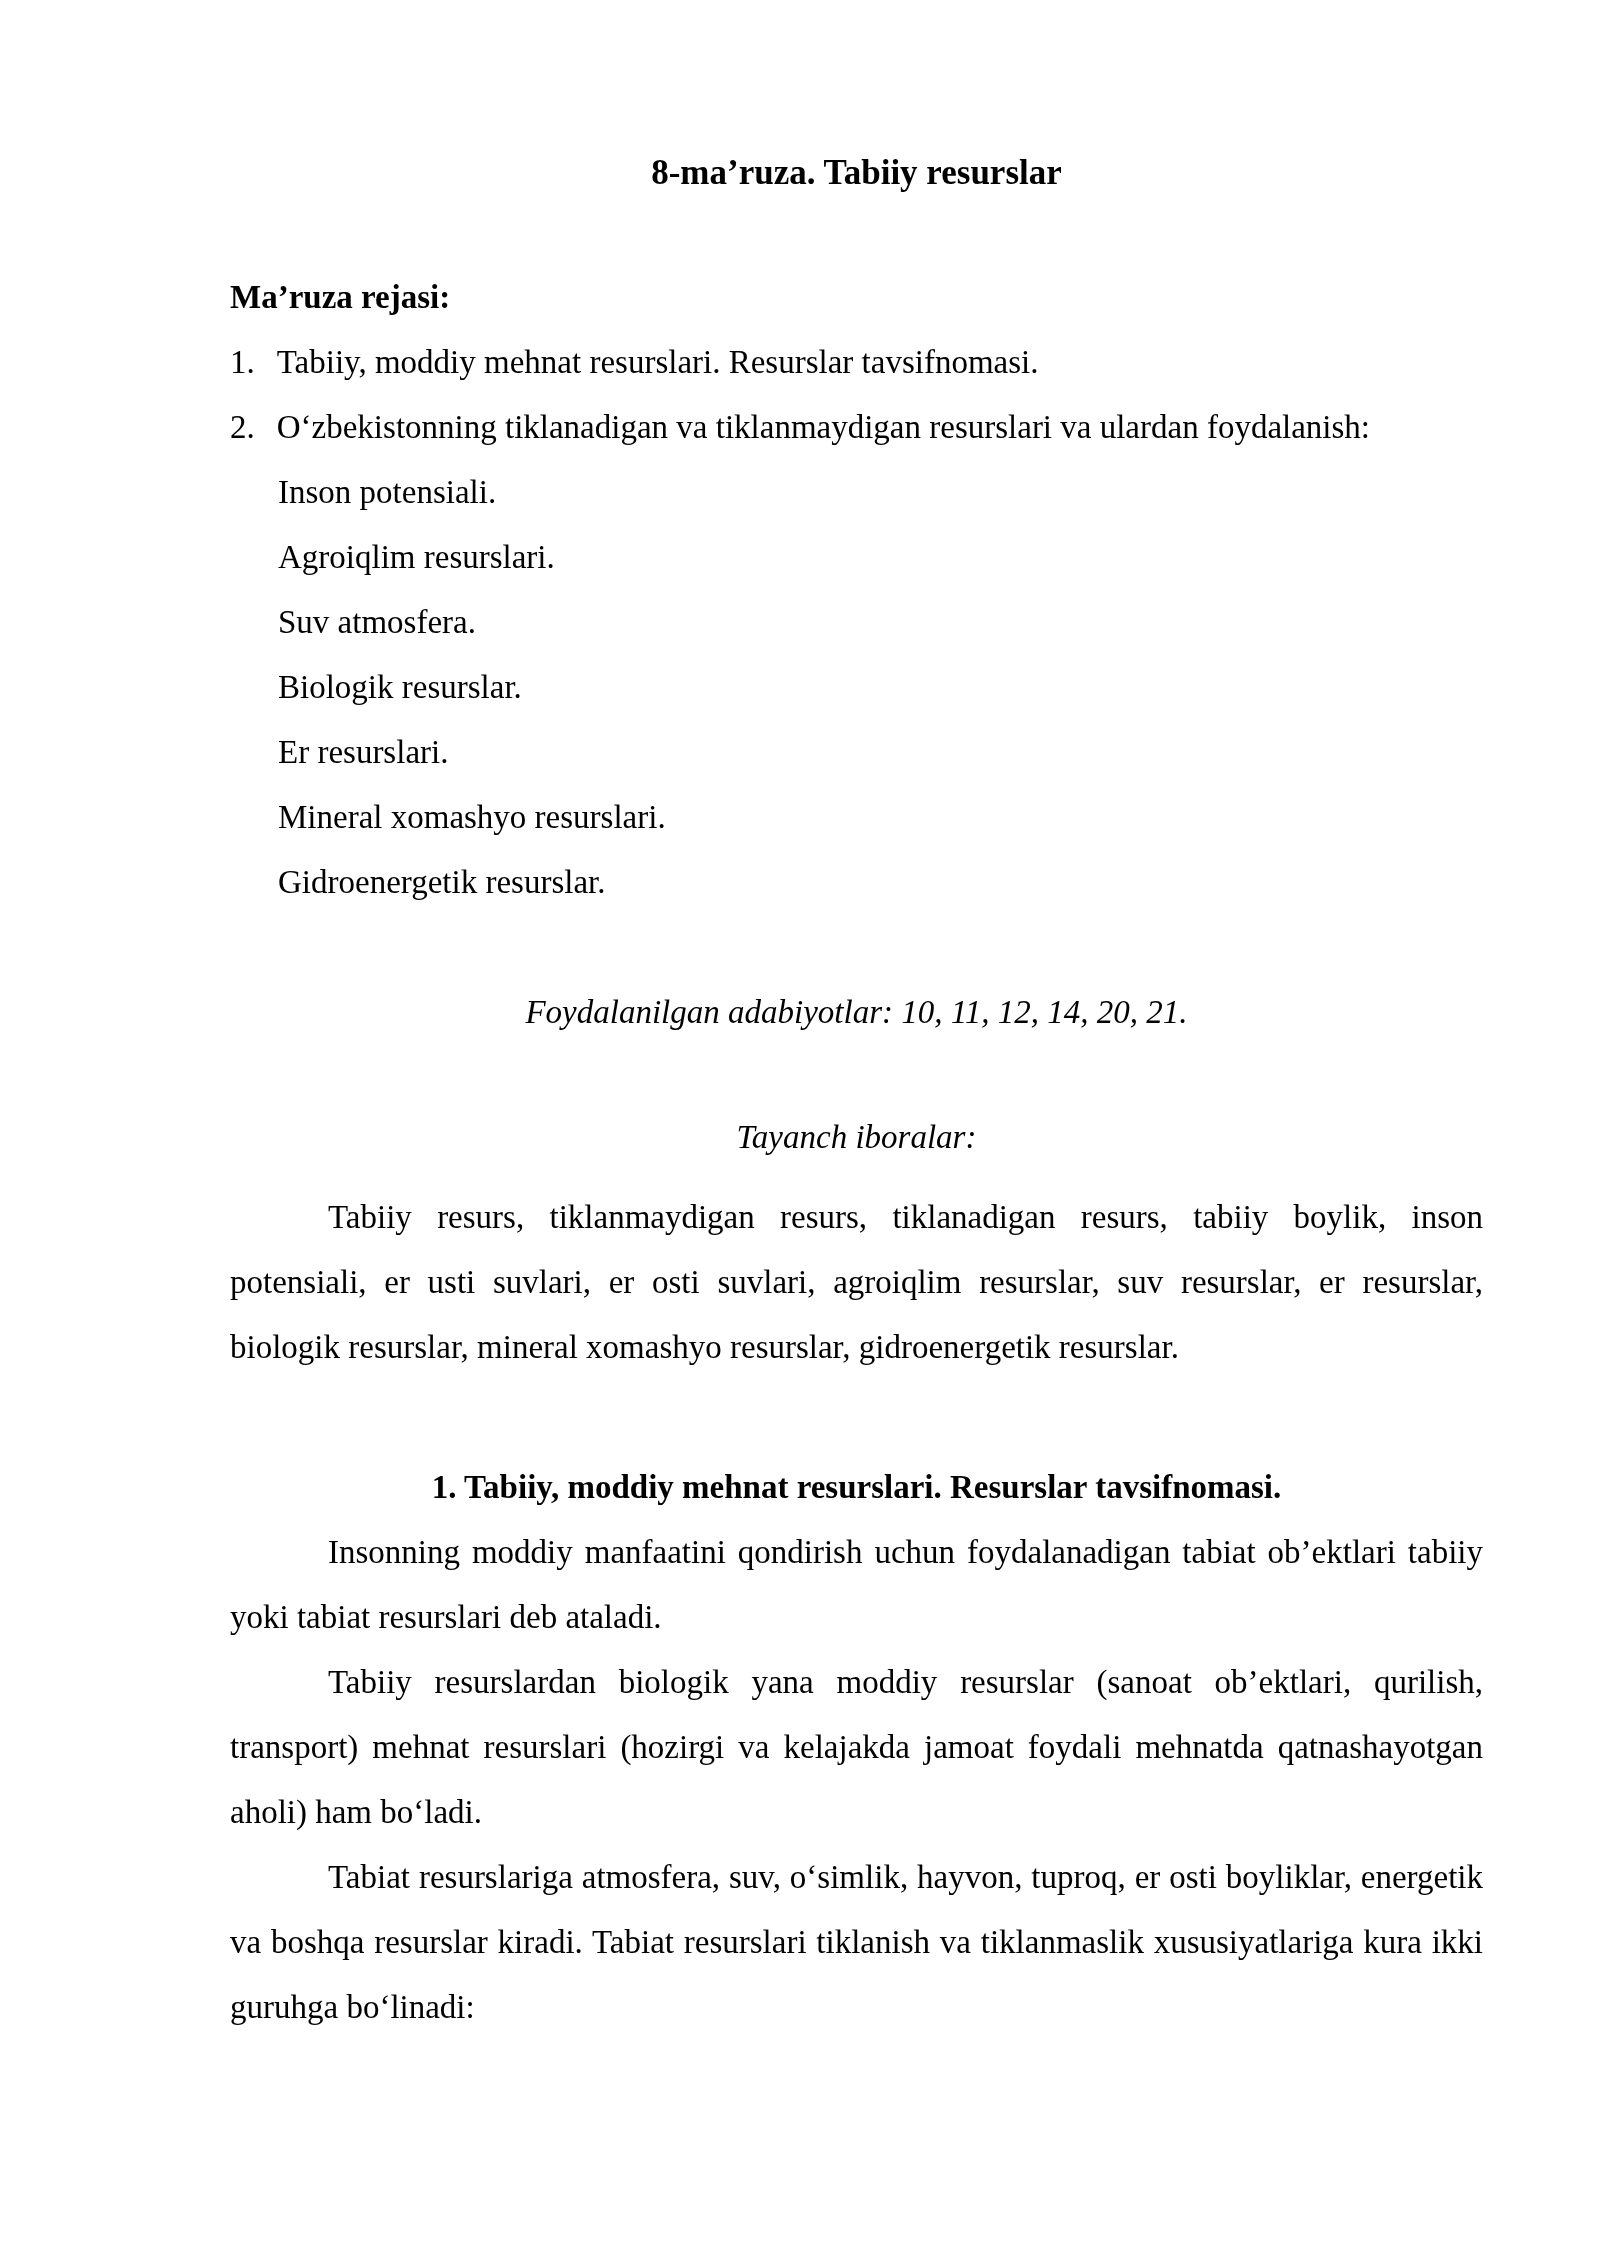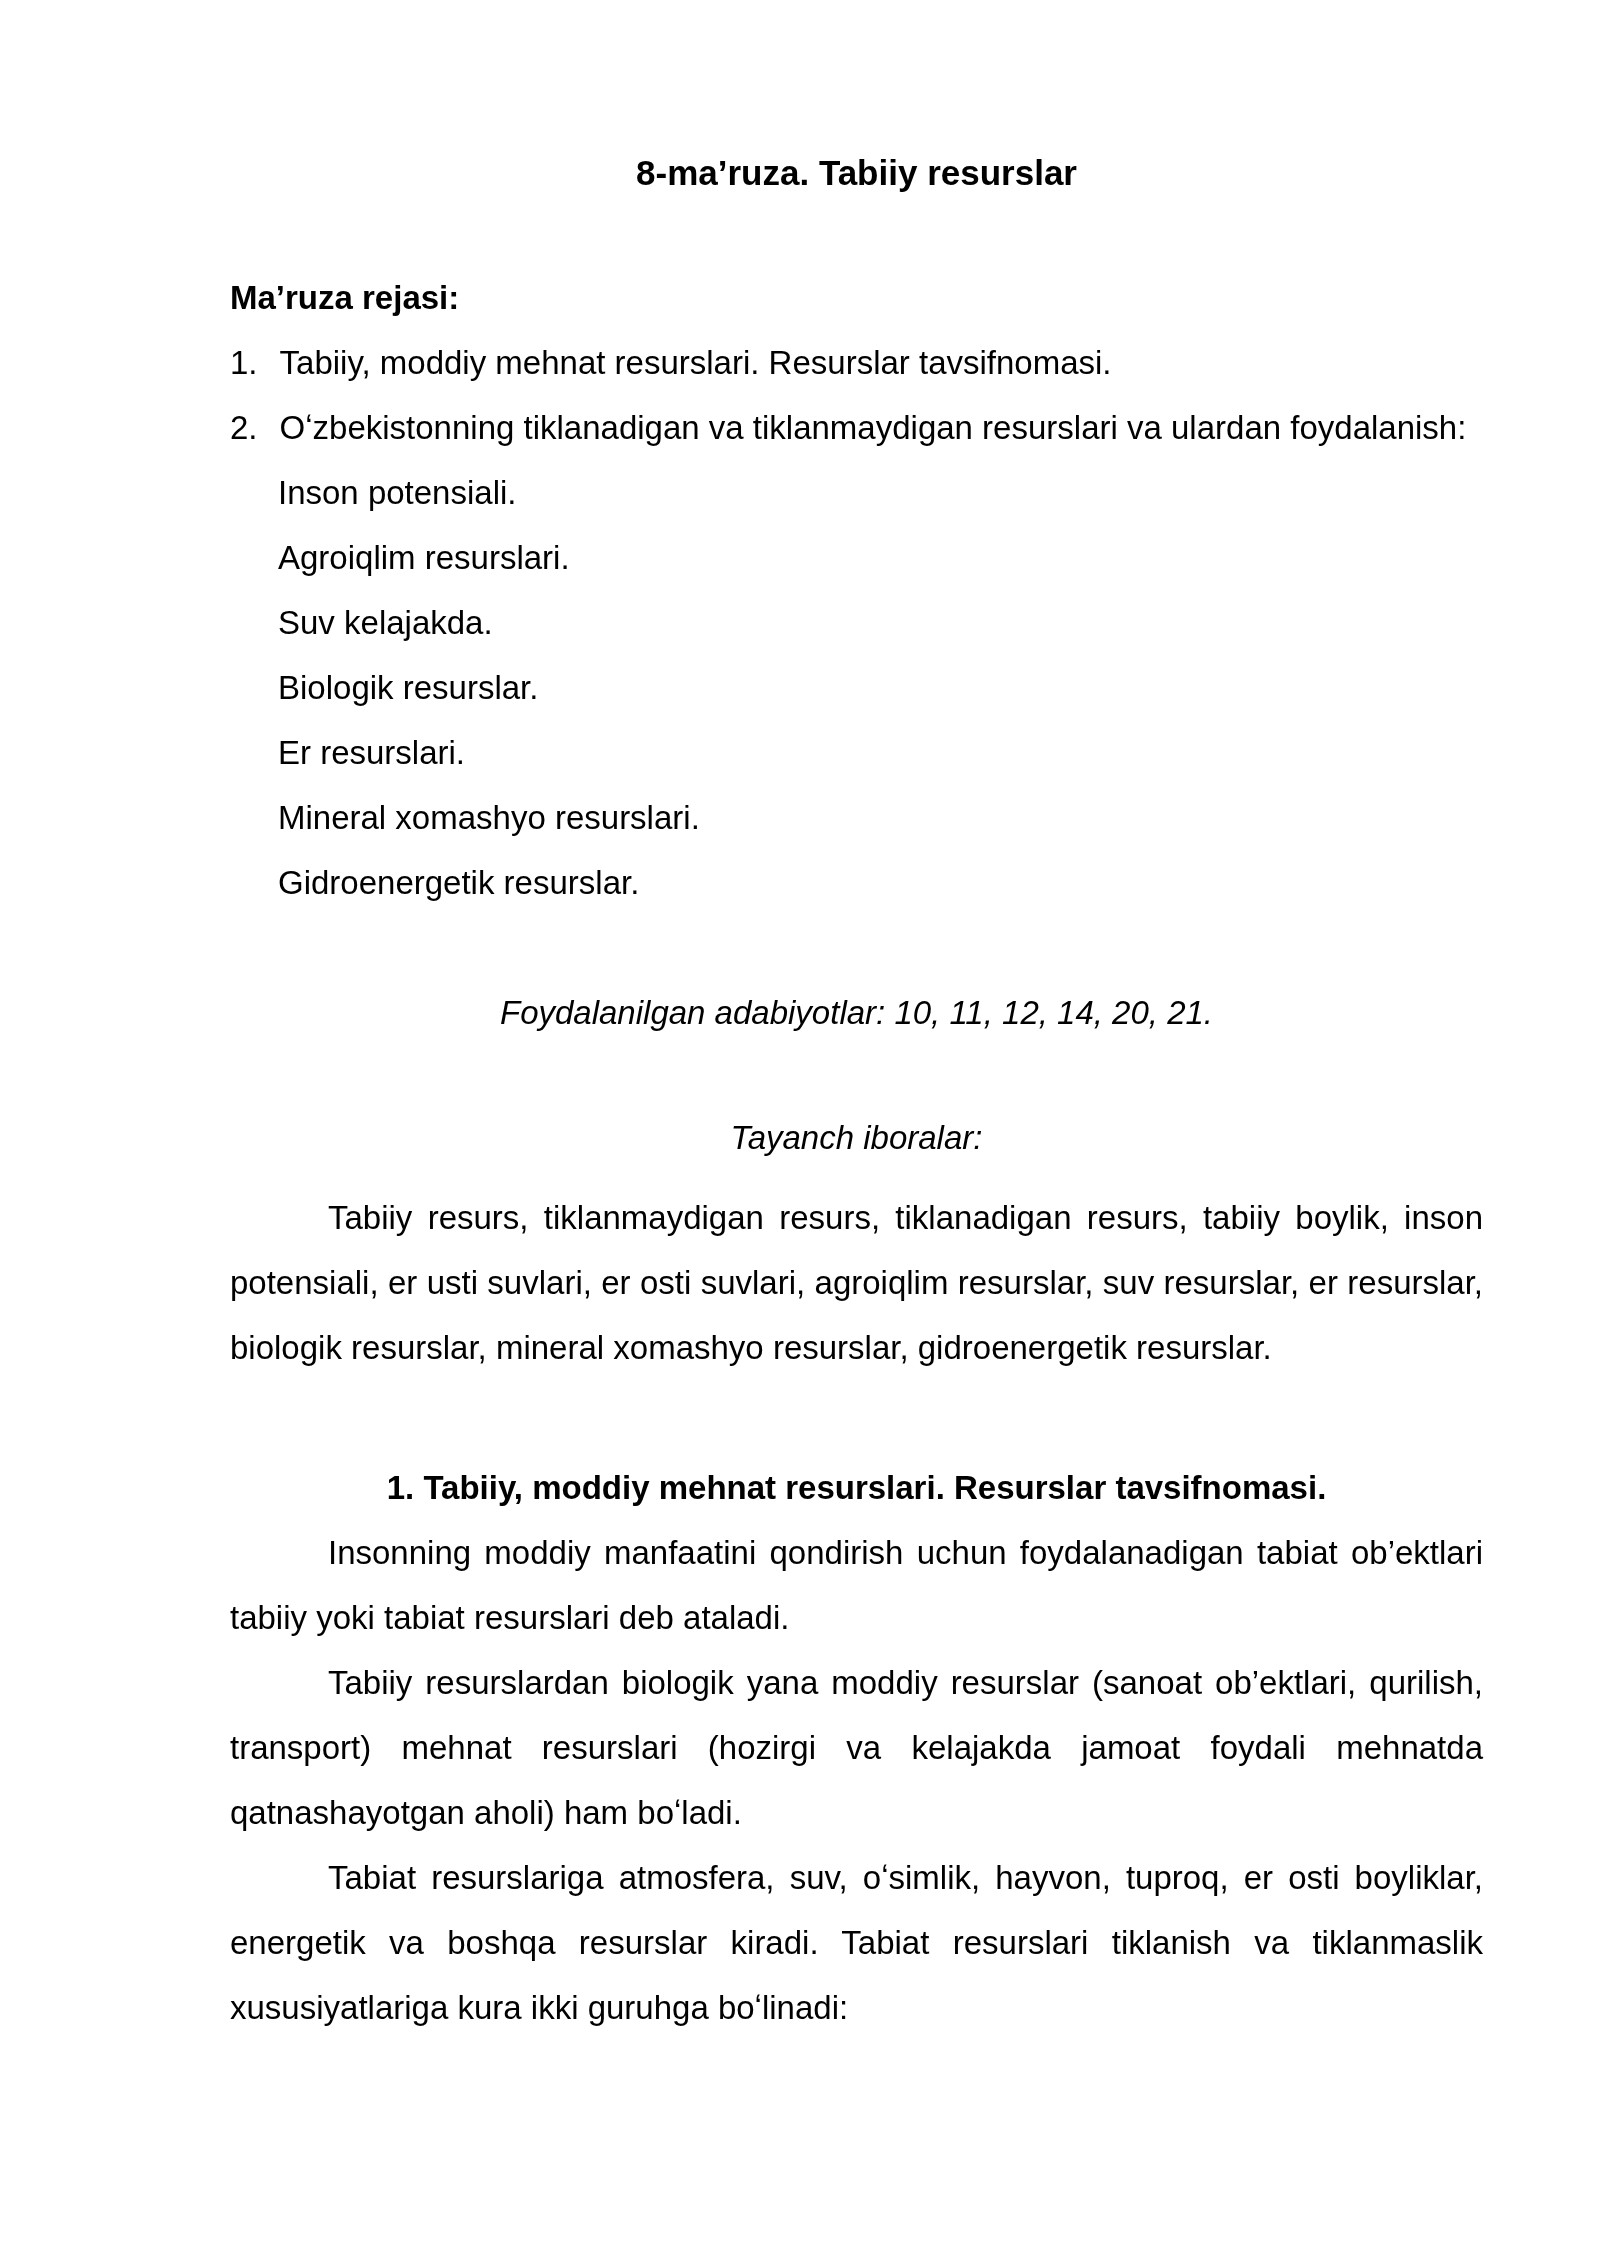--- a/index.html
+++ b/index.html
@@ -6,21 +6,21 @@
     margin: 0;
     padding: 0;
     background: #ffffff;
   }
   .page {
     position: relative;
     width: 1600px;
     height: 2262px;
     background: #ffffff;
     color: #000000;
-    font-family: Liberation Sans, sans-serif;
+    font-family: Liberation Serif, serif;
     font-size: 33px;
     line-height: 65px;
     box-sizing: border-box;
     padding: 140px 117px 0 230px;
     overflow: hidden;
     border-radius: 30px;
   }
   .doc-title {
     text-align: center;
     font-weight: bold;
@@ -75,21 +75,21 @@
   <h1 class="doc-title">8-ma’ruza. Tabiiy resurslar</h1>
 
   <p class="plan-heading">Ma’ruza rejasi:</p>
 
   <p class="list-item"><span class="list-number">1.</span><span>Tabiiy, moddiy mehnat resurslari. Resurslar tavsifnomasi.</span></p>
 
   <p class="list-item"><span class="list-number">2.</span><span>Oʻzbekistonning tiklanadigan va tiklanmaydigan resurslari va ulardan foydalanish:</span></p>
 
   <p class="sub-item">Inson potensiali.</p>
   <p class="sub-item">Agroiqlim resurslari.</p>
-  <p class="sub-item">Suv kelajakda.</p>
+  <p class="sub-item">Suv atmosfera.</p>
   <p class="sub-item">Biologik resurslar.</p>
   <p class="sub-item">Er resurslari.</p>
   <p class="sub-item">Mineral xomashyo resurslari.</p>
   <p class="sub-item">Gidroenergetik resurslar.</p>
 
   <p class="references-line">Foydalanilgan adabiyotlar: 10, 11, 12, 14, 20, 21.</p>
 
   <p class="key-terms-heading">Tayanch iboralar:</p>
 
   <p class="body-paragraph key-terms-paragraph">Tabiiy resurs, tiklanmaydigan resurs, tiklanadigan resurs, tabiiy boylik, inson potensiali, er usti suvlari, er osti suvlari, agroiqlim resurslar, suv resurslar, er resurslar, biologik resurslar, mineral xomashyo resurslar, gidroenergetik resurslar.</p>

